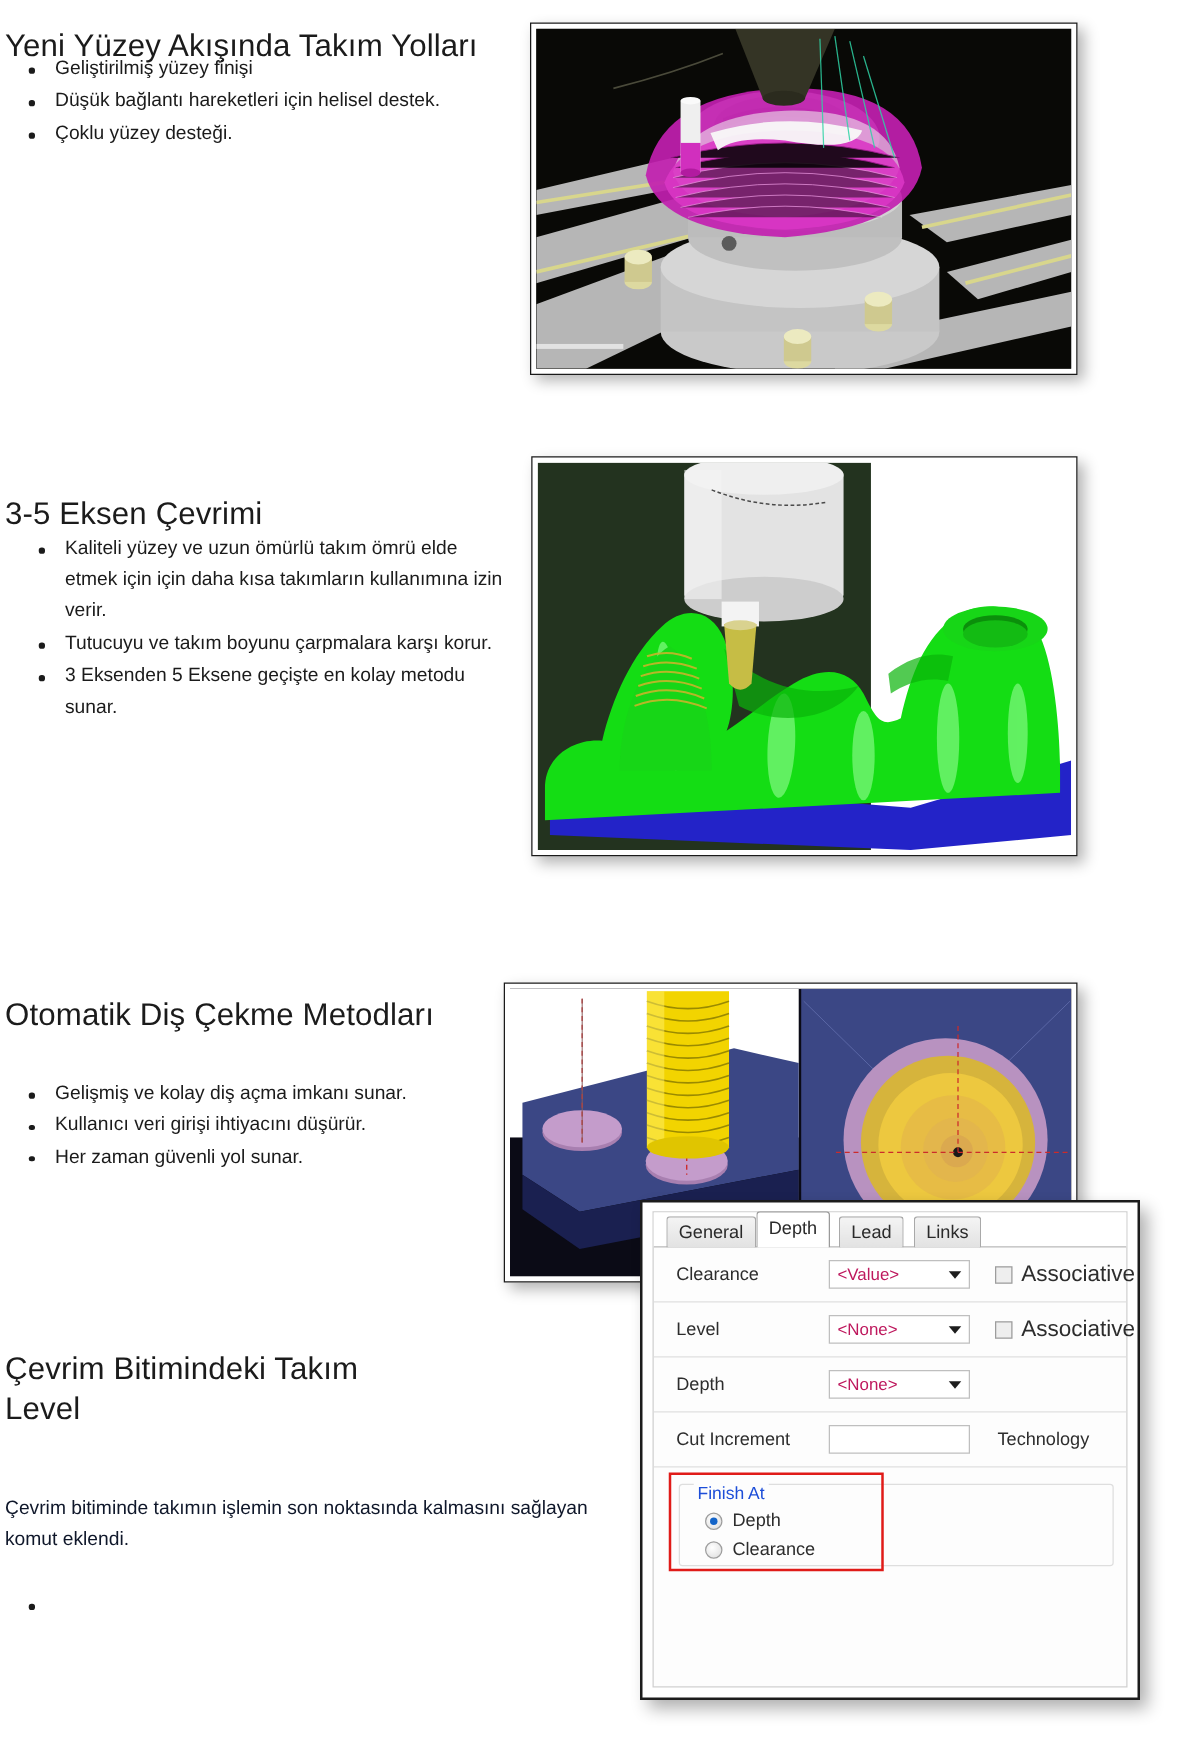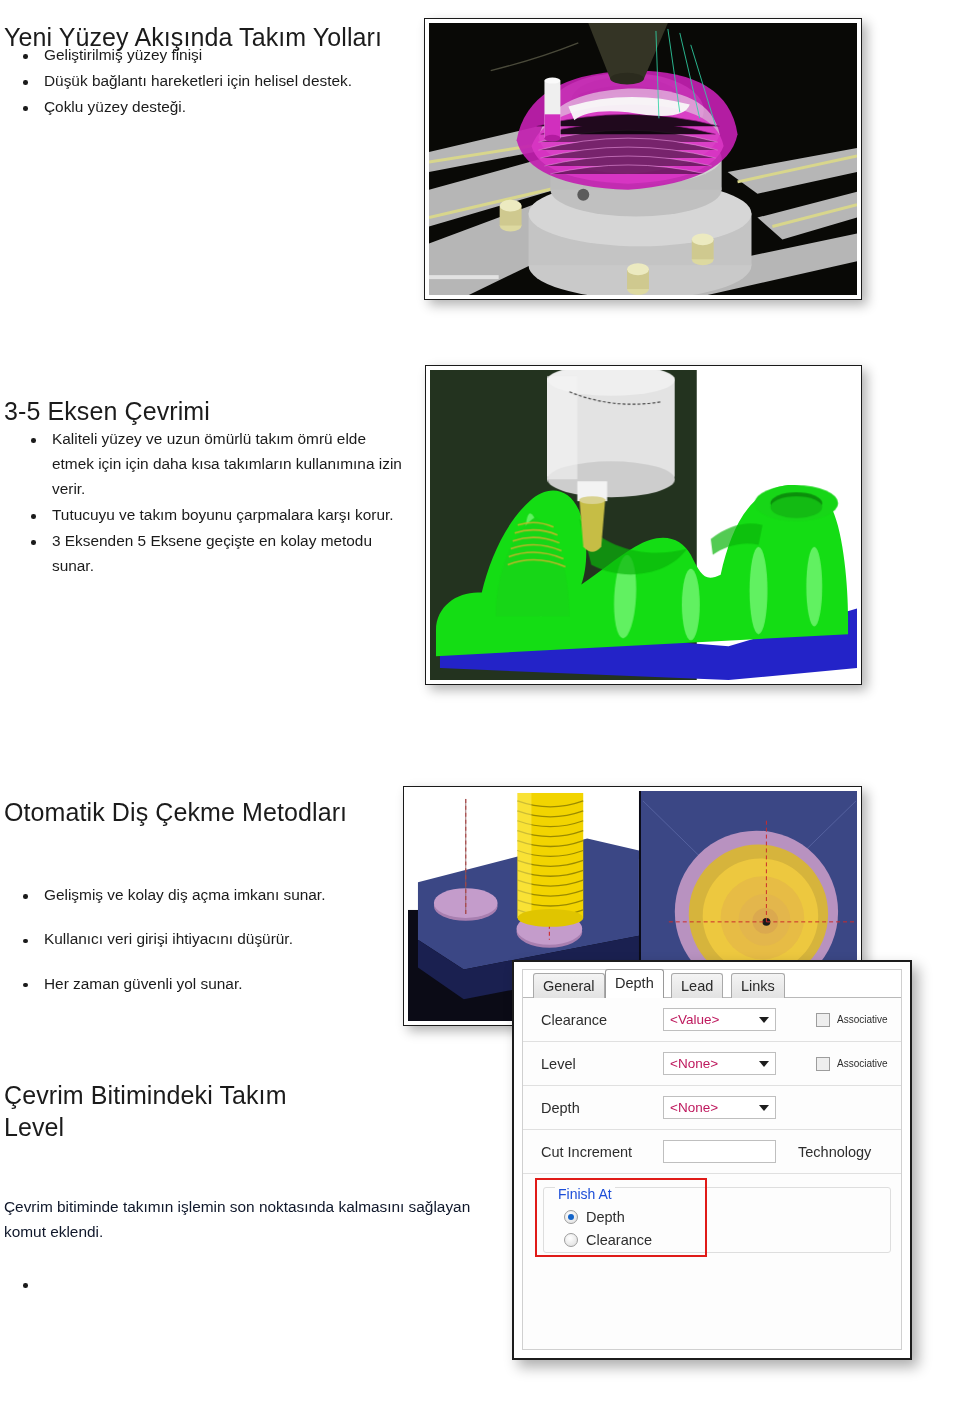--- a/index.html
+++ b/index.html
@@ -42,21 +42,21 @@
   }
   .bullets li .dot {
     position: absolute;
     left: 9px;
     top: 0.73em;
     width: 4.6px;
     height: 4.6px;
     border-radius: 50%;
     background: #1b1b1b;
   }
-  .bullets.tight li { line-height: 1.58; margin-top: 20px; }
+  .bullets.tight li { line-height: 1.58; }
 
   .para {
     position: absolute;
     font-size: 15.4px;
     line-height: 1.62;
     color: #0f172a;
     margin: 0;
   }
 
   
@@ -166,22 +166,22 @@
     width: 113px;
     height: 23px;
     border: 1px solid #bfbfbf;
     background: #ffffff;
     box-sizing: border-box;
     flex: 0 0 auto;
   }
   .chk-wrap {
     display: flex;
     align-items: center;
-    margin-left: 40px;
-    font-size: 10px;
+    margin-left: 20px;
+    font-size: 18px;
     color: #2d2d2d;
     justify-content: center;
   }
   .chk {
     width: 14px; height: 14px;
     border: 1px solid #9d9d9d;
     background: #eeeeee;
     margin-right: 7px;
     box-sizing: border-box;
   }

